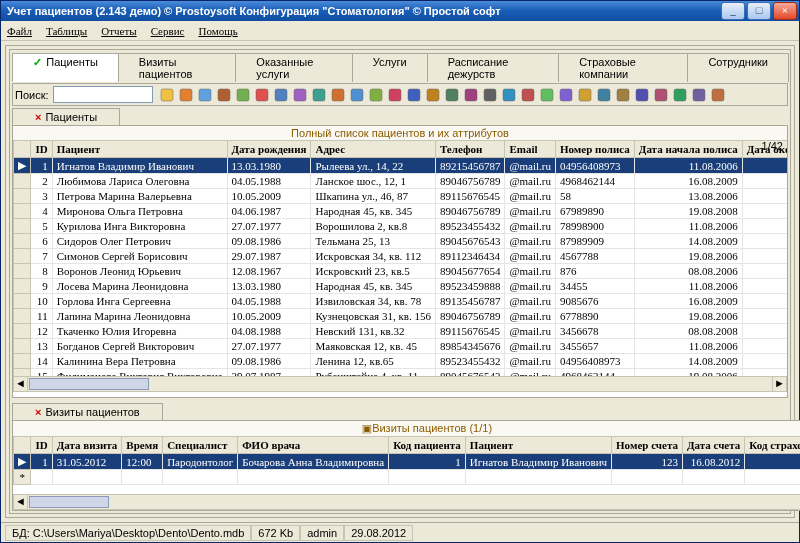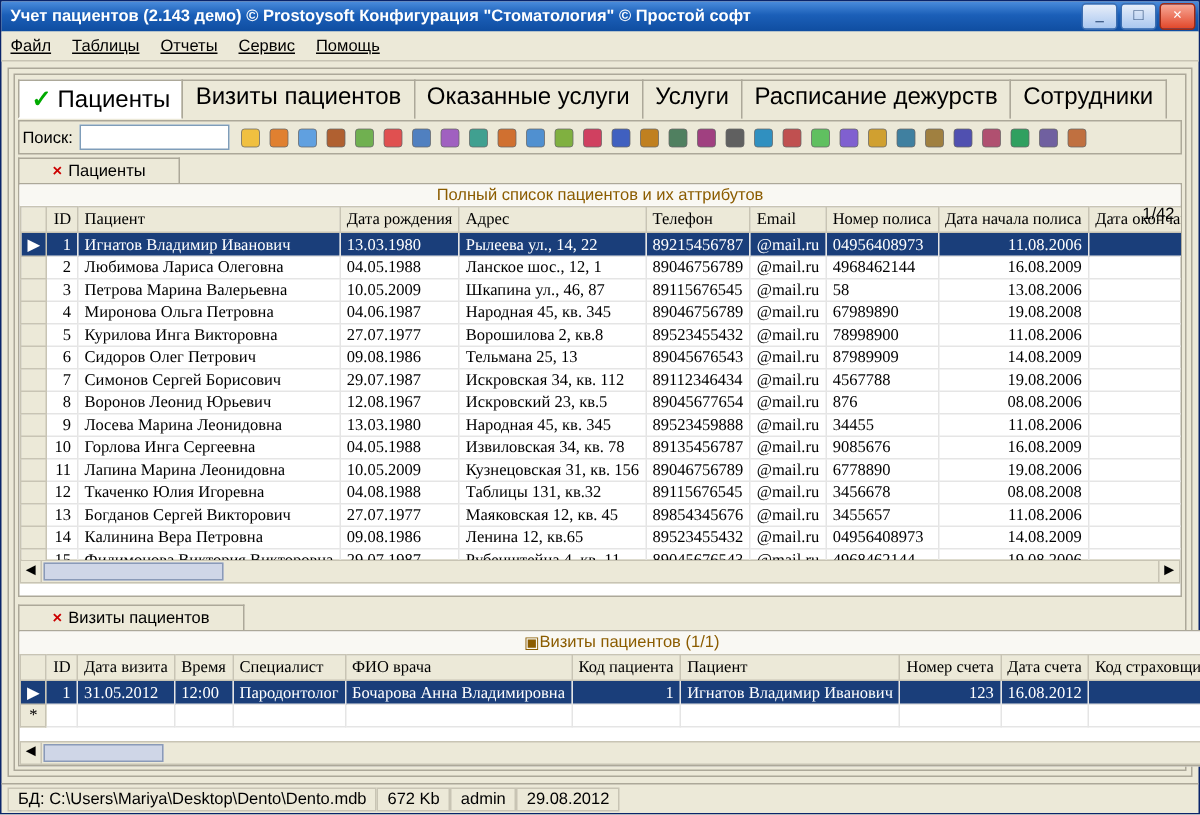--- a/index.html
+++ b/index.html
@@ -3,43 +3,43 @@
 <meta charset="utf-8">
 <style>
   * { box-sizing: border-box; }
   html, body { margin:0; padding:0; font:11px Tahoma, Arial, sans-serif; background:#ece9d8; }
   .window { width:800px; height:543px; border:1px solid #0a246a; background:#ece9d8; display:flex; flex-direction:column; }
   .titlebar { height:20px; background:linear-gradient(#4a8cdc,#1b5fb8 45%,#0f4da0); color:#fff; display:flex; align-items:center; padding:0 2px 0 6px; font-weight:bold; font-size:11px; }
   .titlebar .spacer{flex:1}
   .tbtn{width:24px;height:18px;margin-left:2px;background:linear-gradient(#e8eef9,#a9c7f0);border:1px solid #3b6db0;border-radius:3px;text-align:center;line-height:15px;font:bold 11px/15px Tahoma;color:#31507d;}
   .tbtn.close{background:linear-gradient(#f7a896,#e2472a);color:#fff;border-color:#9e2a15;}
   .menubar{height:20px;display:flex;align-items:center;padding:2px 6px;gap:14px;background:#ece9d8;border-bottom:1px solid #c8c4b4;}
-  .menubar span{cursor:default;}
+  .menubar span{cursor:default;font-family:Liberation Serif, serif;}
   .menubar u{text-decoration:underline}
   .content{flex:1;margin:4px;background:#ece9d8;display:flex;flex-direction:column;border:1px solid #aca899;padding:3px;}
   .content-inner{flex:1;border:1px solid #aca899;background:#ece9d8;padding:2px;display:flex;flex-direction:column;}
   .tabs{display:flex;gap:0;margin-bottom:2px;}
-  .tab{padding:2px 8px;border:1px solid #aca899;border-bottom:none;background:#ece9d8;font-size:16px;cursor:default;margin-right:-1px;position:relative;top:1px;}
+  .tab{padding:2px 20px;border:1px solid #aca899;border-bottom:none;background:#ece9d8;font-size:11px;cursor:default;margin-right:-1px;position:relative;top:1px;}
   .tab.active{background:#fff;border-bottom:1px solid #fff;}
   .tab .check{color:#0a0;font-weight:bold;margin-right:4px;}
   .toolbar-row{display:flex;align-items:center;padding:2px;border:1px solid #aca899;background:#ece9d8;margin-bottom:2px;}
   .toolbar-row .lbl{margin-right:4px;}
   .toolbar-row input{height:17px;width:100px;border:1px solid #7f9db9;font:11px Tahoma;padding:0 2px;}
   .icons{display:flex;gap:2px;margin-left:6px;flex-wrap:nowrap;}
   .ico{width:17px;height:17px;border:1px solid transparent;display:flex;align-items:center;justify-content:center;border-radius:2px;}
   .ico svg{width:14px;height:14px;}
   .subtabs{display:flex;}
   .subtab{padding:2px 22px;border:1px solid #aca899;border-bottom:none;background:#ece9d8;}
   .subtab .x{color:#c00;font-weight:bold;margin-right:4px;}
   .grid-wrap{border:1px solid #aca899;background:#fff;display:flex;flex-direction:column;}
   .grid-caption{display:flex;justify-content:center;align-items:flex-start;font-size:11px;color:#8b5c00;padding:1px;background:#f9f8f3;position:relative;}
   .grid-caption .count{position:absolute;right:4px;color:#000;margin-top:13px;}
   .grid{overflow:auto;}
   table{border-collapse:collapse;width:100%;font:11px Tahoma;}
-  th{background:#ece9d8;border:1px solid #c8c4b4;padding:2px 4px;text-align:left;font-weight:normal;white-space:nowrap;}
+  th{background:#ece9d8;border:1px solid #c8c4b4;padding:2px 4px;text-align:left;font-weight:bold;white-space:nowrap;}
   td{border-right:1px solid #e5e5e5;border-bottom:1px solid #e5e5e5;padding:1px 4px;white-space:nowrap;}
   tr.sel td{background:#1a3e7a;color:#fff;}
   td.num{text-align:right;}
   .rowmark{width:14px;text-align:center;background:#ece9d8;border:1px solid #c8c4b4;}
   .hsplit{height:5px;background:#ece9d8;cursor:row-resize;}
   .hscroll{height:16px;background:#ece9d8;border:1px solid #c8c4b4;display:flex;}
   .hscroll .thumb{background:#cfd6e7;border:1px solid #8a9ab8;margin:1px;}
   .bottom-area{display:flex;gap:3px;}
   .bottom-grid{flex:1;}
   .status{height:20px;border-top:1px solid #aca899;display:flex;align-items:center;padding:0 4px;gap:0;font-size:11px;}
@@ -67,20 +67,21 @@
   </div>
 
   <div class="content">
    <div class="content-inner">
     <div class="tabs">
       <div class="tab active"><span class="check">✓</span><span>Пациенты</span></div>
       <div class="tab">Визиты пациентов</div>
       <div class="tab">Оказанные услуги</div>
       <div class="tab">Услуги</div>
       <div class="tab">Расписание дежурств</div>
+      <div class="tab">Страховые компании</div>
       <div class="tab">Сотрудники</div>
     </div>
 
     <div class="toolbar-row">
       <span class="lbl">Поиск:</span>
       <input placeholder="" style="">
       <div class="icons" id="toolbar-icons">
             <div class="ico">
               <svg viewBox="0 0 14 14">
                 <rect x="1" y="1" width="12" height="12" rx="2" fill="#f0c040" stroke="#666" stroke-width="0.5"></rect>
@@ -389,21 +390,21 @@
                   <td class="">@mail.ru</td>
                   <td class="">6778890</td>
                   <td class="num">19.08.2006</td>
                   <td class="num">09.08.2012</td>
                 </tr>
                 <tr>
                   <td class="rowmark"></td>
                   <td class="num">12</td>
                   <td class="">Ткаченко Юлия Игоревна</td>
                   <td class="">04.08.1988</td>
-                  <td class="">Таблицы 131, кв.32</td>
+                  <td class="">Невский 131, кв.32</td>
                   <td class="">89115676545</td>
                   <td class="">@mail.ru</td>
                   <td class="">3456678</td>
                   <td class="num">08.08.2008</td>
                   <td class="num">08.03.2012</td>
                 </tr>
                 <tr>
                   <td class="rowmark"></td>
                   <td class="num">13</td>
                   <td class="">Богданов Сергей Викторович</td>

